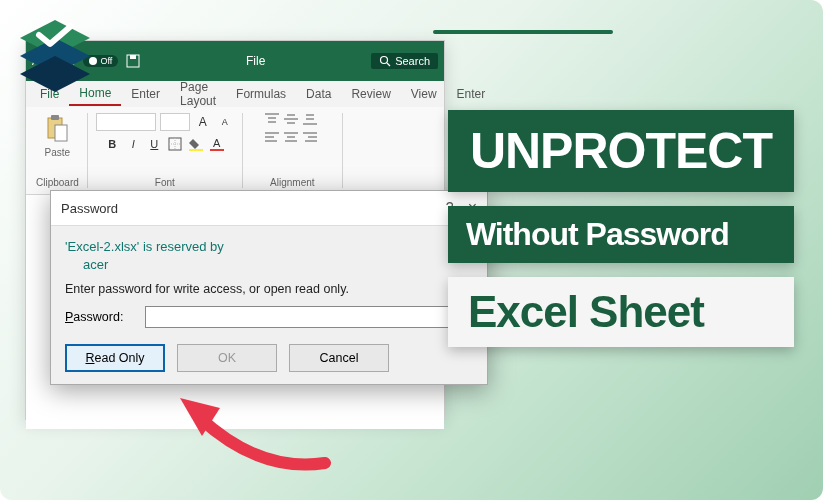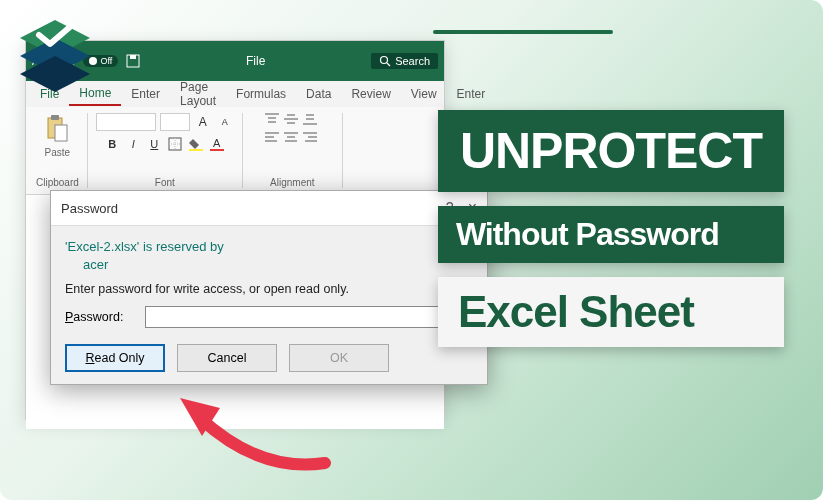--- a/index.html
+++ b/index.html
@@ -145,21 +145,21 @@
     
     .red-arrow {
       position: absolute;
       bottom: 18px; left: 160px;
       z-index: 25;
     }
     
     
     .overlay {
       position: absolute;
-      right: 39px; top: 110px;
+      right: 29px; top: 110px;
       display: flex; flex-direction: column;
       gap: 14px;
       z-index: 40;
     }
     .overlay-box {
       padding: 10px 20px;
       font-weight: 800;
       letter-spacing: -1px;
       box-shadow: 0 4px 12px rgba(0,0,0,0.25);
     }
@@ -318,22 +318,22 @@
       </div>
       <div class="dialog-instr">Enter password for write access, or open read only.</div>
       <div class="pw-row">
         <span class="pw-label"><u>P</u><span>assword:</span></span>
         <input class="pw-input" type="password" value="" style="">
       </div>
       <div class="dialog-buttons">
         <div class="dlg-btn focused">
             <span><u>R</u><span>ead Only</span></span>
           </div>
+        <div class="dlg-btn disabled">OK</div>
         <div class="dlg-btn">Cancel</div>
-        <div class="dlg-btn disabled">OK</div>
       </div>
     </div>
   </div>
 
   <div class="red-arrow">
     <svg width="180" height="100" viewBox="0 0 180 100">
       <path d="M 165 85 Q 100 95 40 40" fill="none" stroke="#e8374a" stroke-width="12" stroke-linecap="round"></path>
       <polygon points="20,20 60,30 42,58" fill="#e8374a"></polygon>
     </svg>
   </div>

